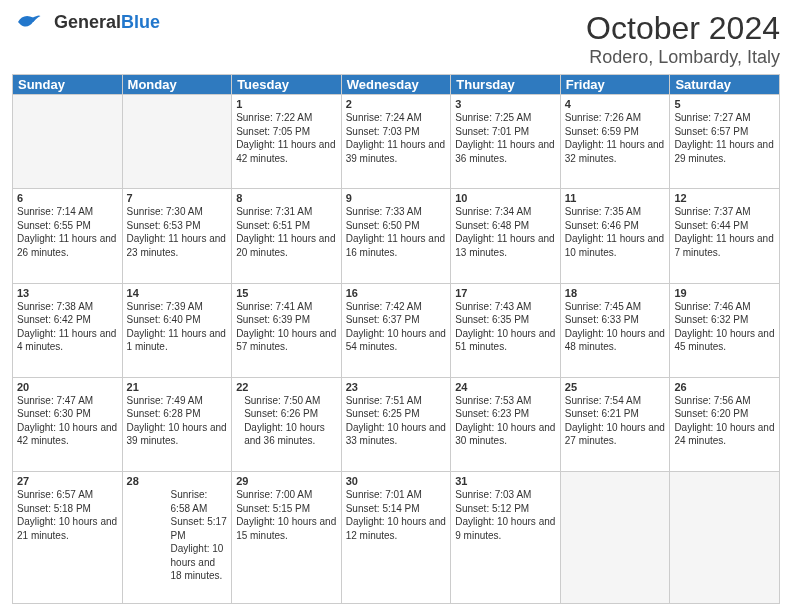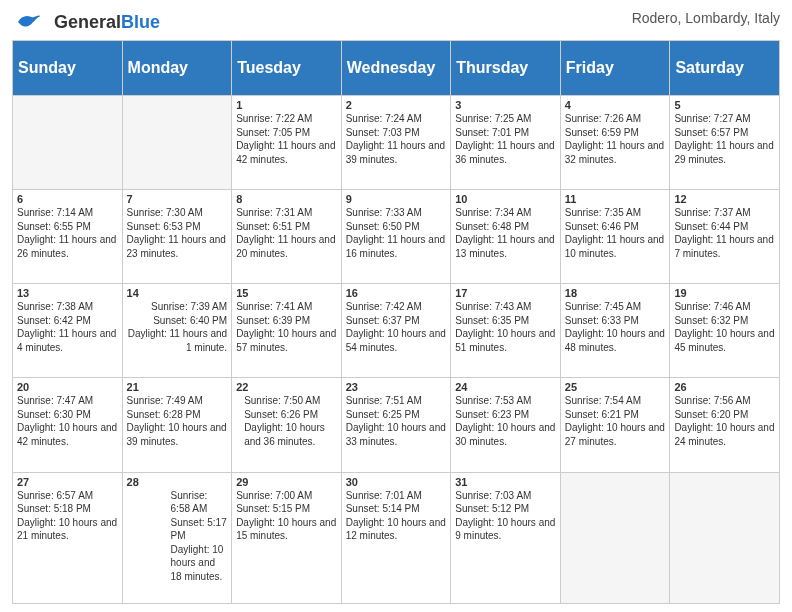--- a/index.html
+++ b/index.html
@@ -25,35 +25,35 @@
     }
     .title-block {
       text-align: right;
     }
     .month-title {
       font-size: 32px;
       color: #333;
       font-weight: normal;
     }
     .location {
-      font-size: 14px;
+      font-size: 18px;
       color: #555;
     }
     .calendar {
       flex: 1;
       border-collapse: collapse;
       width: 100%;
       table-layout: fixed;
     }
     .calendar th {
       background-color: #2f7abf;
       color: #fff;
       text-align: left;
-      padding: 18px 5px;
-      font-size: 16px;
+      padding: 2px 5px;
+      font-size: 13px;
       border: 1px solid #ccc;
     }
     .calendar td {
       border: 1px solid #ccc;
       vertical-align: top;
       padding: 3px 4px;
       font-size: 9.5px;
       color: #333;
       background: #fff;
       height: 82px;
@@ -104,20 +104,21 @@
         <svg class="bird-svg" viewBox="0 0 40 32">
           <path d="M8 16 C12 8, 20 6, 28 10 C32 8, 36 6, 38 8 C34 10, 30 14, 28 16 C24 22, 18 24, 12 20 Z" fill="#2277cc"></path>
           <path d="M28 10 C30 12, 30 14, 28 16" fill="none" stroke="#2277cc" stroke-width="1"></path>
         </svg>
       </div>
       <div class="logo-name">
         <div><span class="general">General</span><span class="blue-text">Blue</span></div>
       </div>
     </div>
     <div class="title-block">
+      <div class="month-title">October 2024</div>
       <div class="location">Rodero, Lombardy, Italy</div>
     </div>
   </div>
 
   <table class="calendar">
     <thead>
       <tr>
         <th>Sunday</th>
         <th>Monday</th>
         <th>Tuesday</th>
@@ -208,21 +209,21 @@
         </tr>
         <tr>
           <td>
             <span class="day-num">13</span>
             <div class="day-info" style="white-space: pre-line;">Sunrise: 7:38 AM
 Sunset: 6:42 PM
 Daylight: 11 hours and 4 minutes.</div>
           </td>
           <td>
             <span class="day-num">14</span>
-            <div class="day-info" style="white-space: pre-line; text-align: right;">Sunrise: 7:39 AM
+            <div class="day-info" style="white-space: pre-line;">Sunrise: 7:39 AM
 Sunset: 6:40 PM
 Daylight: 11 hours and 1 minute.</div>
           </td>
           <td>
             <span class="day-num">15</span>
             <div class="day-info" style="white-space: pre-line;">Sunrise: 7:41 AM
 Sunset: 6:39 PM
 Daylight: 10 hours and 57 minutes.</div>
           </td>
           <td>

